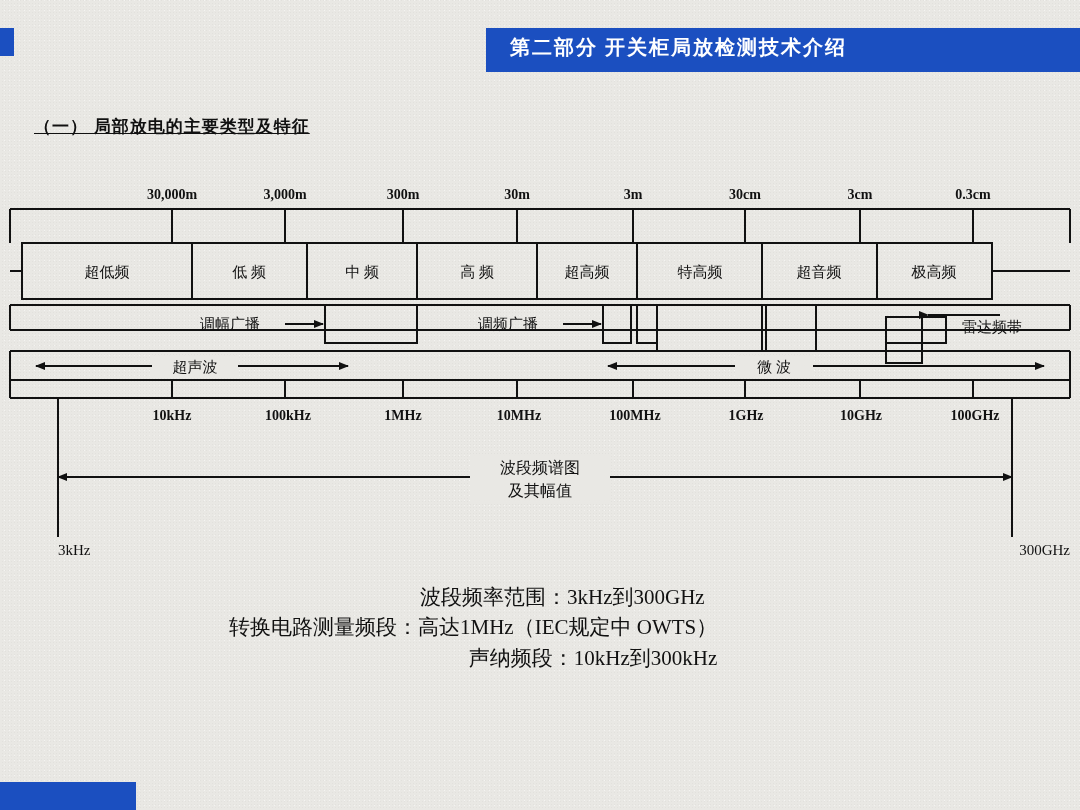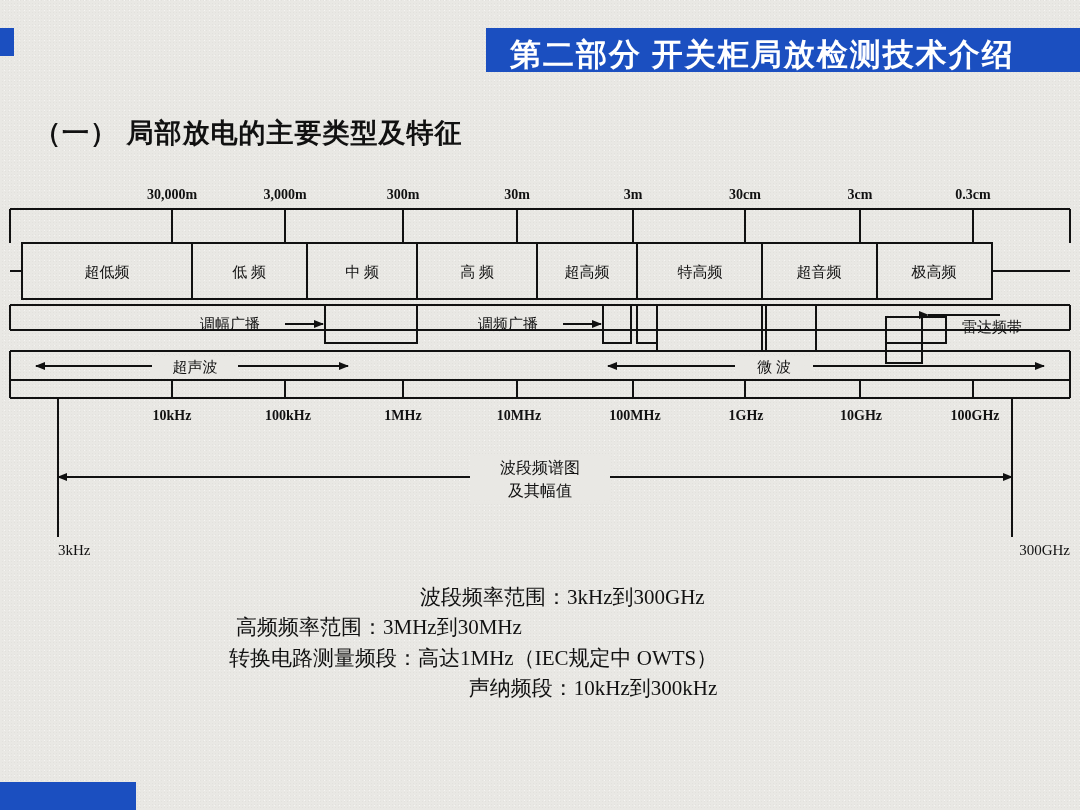--- a/index.html
+++ b/index.html
@@ -21,31 +21,32 @@
     pointer-events:none;
   }
   .left-bar{
     position:absolute;left:0;top:28px;width:14px;height:28px;background:#1b4fc0;
   }
   .header-band{
     position:absolute;left:486px;top:28px;right:0;height:44px;background:#1b4fc0;
   }
   .header-title{
     position:absolute;left:510px;top:34px;
-    color:#ffffff;font-size:31px;font-weight:bold;
+    color:#ffffff;font-size:20px;font-weight:bold;
     font-family:"Liberation Serif", serif;
     letter-spacing:2px;
     white-space:nowrap;
   }
   .slide-title{
     position:absolute;left:34px;top:115px;
-    font-size:27px;font-weight:bold;color:#111;
+    font-size:17px;font-weight:bold;color:#111;
     font-family:"Liberation Sans", sans-serif;
     letter-spacing:1px;
     white-space:nowrap;
+    text-decoration:underline;
   }
   .bottom-bar{
     position:absolute;left:0;bottom:0;width:136px;height:28px;background:#1b4fc0;
   }
   
   #diagram{position:absolute;left:0;top:165px;width:1080px;height:420px;}
   
   .textblock{
     position:absolute;left:228px;top:582px;
     font-size:21px;color:#111;line-height:1.45;
@@ -207,18 +208,17 @@
   <g stroke="#111" stroke-width="2">
     <line x1="58" y1="233" x2="58" y2="372"></line>
     <line x1="1012" y1="233" x2="1012" y2="372"></line>
   </g>
   <text x="58" y="390" font-size="15" text-anchor="start">3kHz</text>
   <text x="1070" y="390" font-size="15" text-anchor="end">300GHz</text>
 </svg>
 
 <div class="textblock">
   <div class="l1">波段频率范围：3kHz到300GHz</div>
-  <div class="l3">高频频率范围：3MHz到30MHz</div>
   <div class="l4">转换电路测量频段：高达1MHz（IEC规定中 OWTS）</div>
   <div class="l5">声纳频段：10kHz到300kHz</div>
 </div>
 
 <div class="bottom-bar"></div>
 
 </body></html>

